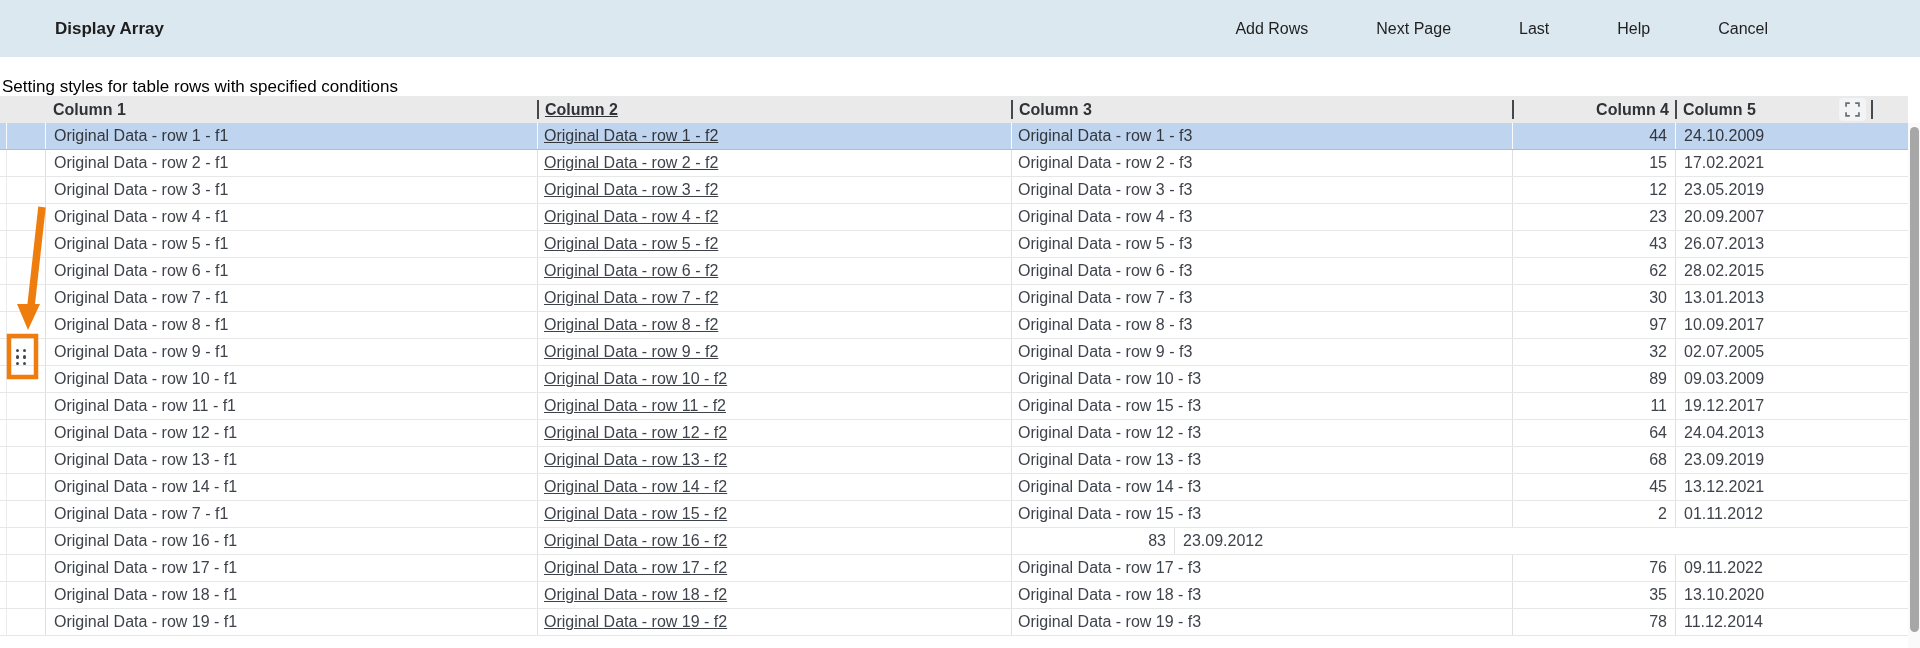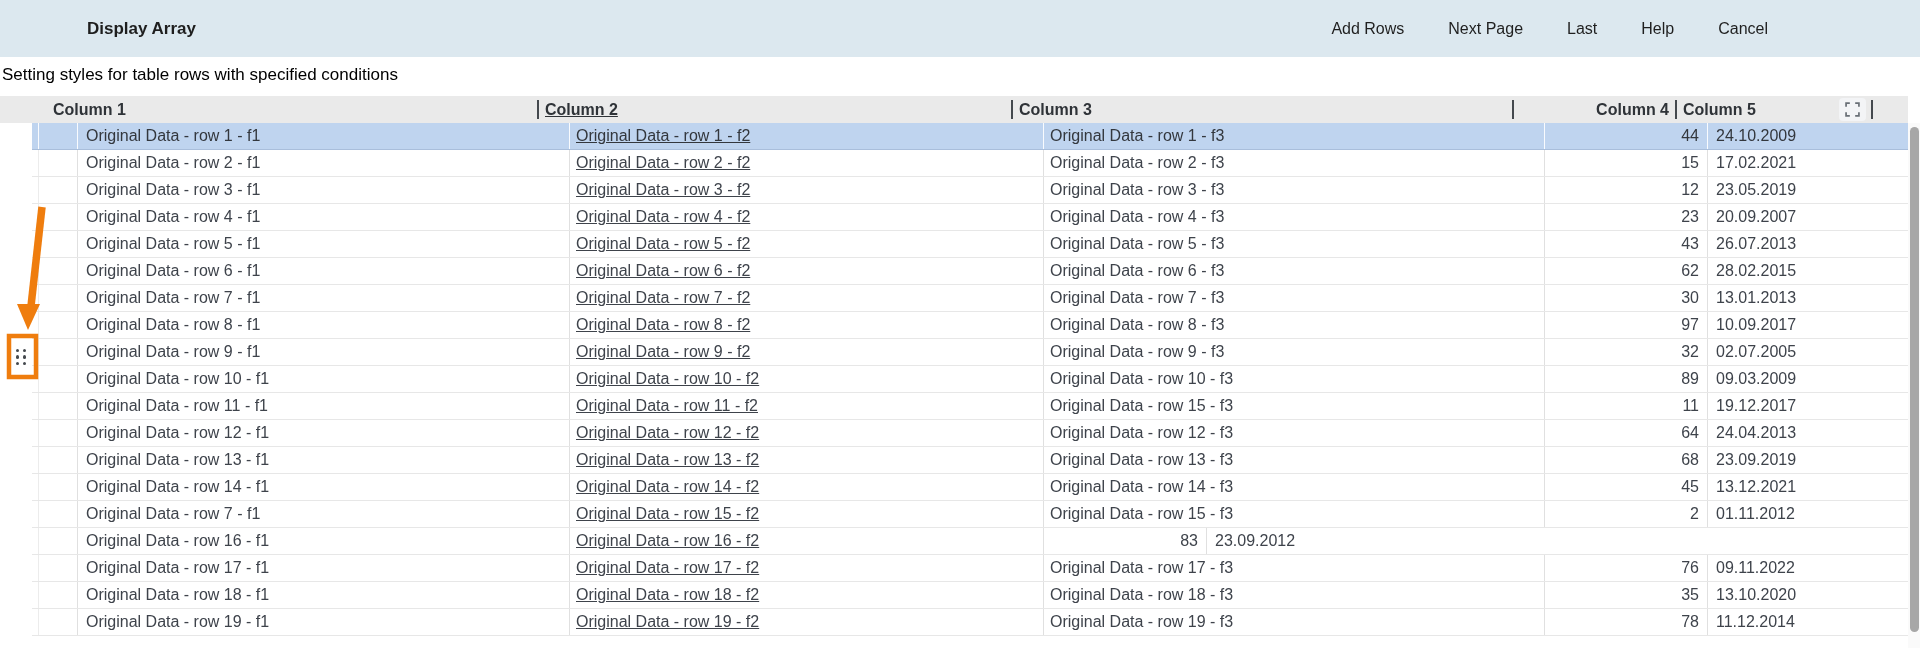--- a/index.html
+++ b/index.html
@@ -2,28 +2,28 @@
 <html style="--toolbar_bg: #dce8ef; --header_bg: #eaeaea; --selected_row_bg: #bfd4ef; --annotation_accent: #ef7d0e;"><head>
 <meta charset="utf-8">
 <style>
   * { margin:0; padding:0; box-sizing:border-box; }
   html,body { width:1920px; height:648px; overflow:hidden; background:#fff;
               font-family:"Liberation Sans", sans-serif; }
   .app { position:relative; width:1920px; height:648px; }
 
   
   .toolbar { position:absolute; left:0; top:0; width:1920px; height:57px;
-             background:var(--toolbar_bg,#dce8ef); display:flex; align-items:center;padding-left:32px; }
+             background:var(--toolbar_bg,#dce8ef); display:flex; align-items:center; }
   .title { margin-left:55px; font-size:17px; font-weight:bold; color:#1e1e1e; }
-  .toolbar-buttons { margin-left:auto; display:flex; align-items:center; padding-right:152px; }
+  .toolbar-buttons { margin-left:auto; display:flex; align-items:center; padding-right:152px;gap:24px; }
   .toolbar-buttons button { background:none; border:none; cursor:pointer;
              font-family:inherit; font-size:16px; color:#1f1f1f; padding:6px 0; margin-left:44px; }
 
   
-  .subtitle { position:absolute; left:2px; top:57px; width:1600px; height:39px;
+  .subtitle { position:absolute; left:2px; top:69px; width:1600px; height:39px;
               background:#fff; font-size:17px; color:#000; padding-top:8px; }
 
   
   .grid { position:absolute; left:0; top:96px; width:1908px; }
   .grid-header { display:flex; height:27px; background:var(--header_bg,#eaeaea);
                  color:#2f3338; font-weight:bold; font-size:16px; align-items:center; }
   .hcell { height:27px; display:flex; align-items:center; position:relative; }
   .hlabel { padding-left:6px; }
   .sep::before { content:''; display:inline-block; width:2px; height:19px;
                  background:#44494e; flex:0 0 2px; }
@@ -35,21 +35,21 @@
   .w-c5 { width:200px; }
   .hcell.w-c1 .hlabel { padding-left:8px; }
   .hcell.w-c4 { justify-content:flex-end; }
   .hcell.w-c4 .hlabel { margin-left:auto; padding-right:6px; }
   .hcell.w-c4::before { position:absolute; left:0; }
   .hcell.w-c5 .spacer { flex:1; }
   .expand-btn { width:27px; height:23px; border:none; border-radius:4px; background:#f3f4f6;
                 display:flex; align-items:center; justify-content:center; cursor:pointer; margin-right:5px; }
   .tail-sep { width:2px; height:19px; background:#44494e; margin-right:2px; }
 
-  .grid-body { background:#f9a8d4;margin-left:32px; }
+  .grid-body { background:#f9a8d4; }
   .row { display:flex; height:27px; border-bottom:1px solid #e7e7e7; background:#fff;
          font-size:16px; color:#3e434b; cursor:pointer; }
   .cell { height:26px; line-height:26px; white-space:nowrap; overflow:hidden; position:relative; }
   .cell.b { border-left:1px solid #e0e0e0; }
   .cell.w-sel::before { content:''; position:absolute; left:6px; top:0; bottom:0; width:1px; background:#ececec; }
   .cell.w-c1 { padding-left:8px; }
   .cell.w-c2, .cell.w-c3 { padding-left:6px; }
   .cell.w-c4 { text-align:right; padding-right:8px; }
   .cell.w-c5 { padding-left:8px; }
   .row.selected { background:var(--selected_row_bg,#bfd4ef); border-bottom-color:#a9bedb; color:#33373d; }

